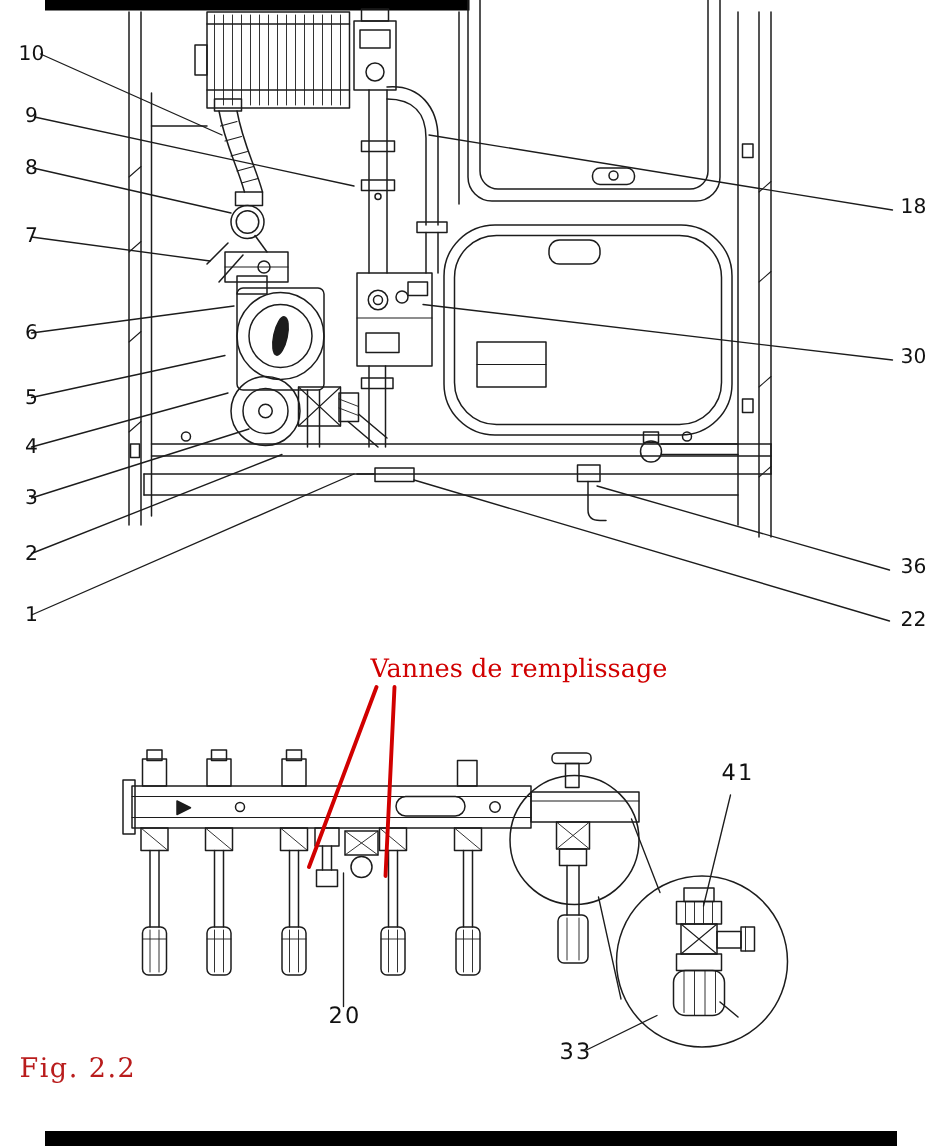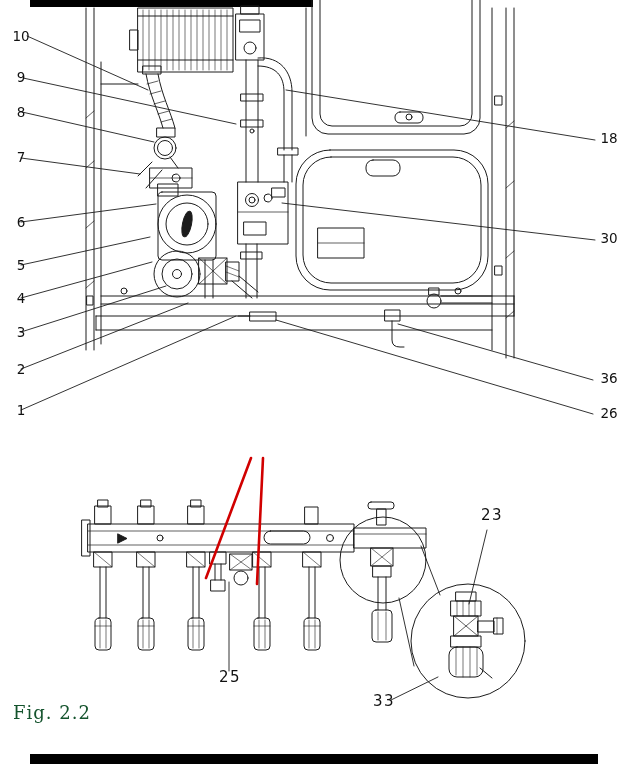--- a/index.html
+++ b/index.html
@@ -12,21 +12,21 @@
   .bar.bottom{left:30px;top:754px;width:568px;height:10px;}
   svg.art{position:absolute;left:0;top:0;}
   .co{position:absolute;font-size:13.5px;line-height:14px;color:#111;width:26px;}
   .co-lw{font-size:15px;letter-spacing:1.5px;width:34px;}
   .red-note{
     position:absolute;left:247px;top:436px;white-space:nowrap;
     font-family:"DejaVu Serif",serif;font-size:17px;color:#d10000;
   }
   .fig-caption{
     position:absolute;left:13px;top:702px;
-    font-family:"DejaVu Serif",serif;font-size:18px;letter-spacing:1px;color:#14532d;
+    font-family:"DejaVu Serif",serif;font-size:18px;letter-spacing:1px;color:#b91c1c;
   }
 </style>
 </head>
 <body>
 
 <div class="canvas">
 
   <div class="bar top"></div>
   <div class="bar bottom"></div>
 
@@ -271,22 +271,23 @@
   <span class="co" style="left:8px;top:215px">6</span>
   <span class="co" style="left:8px;top:258px">5</span>
   <span class="co" style="left:8px;top:291px">4</span>
   <span class="co" style="left:8px;top:325px">3</span>
   <span class="co" style="left:8px;top:362px">2</span>
   <span class="co" style="left:8px;top:403px">1</span>
 
   <span class="co" style="left:596px;top:131px">18</span>
   <span class="co" style="left:596px;top:231px">30</span>
   <span class="co" style="left:596px;top:371px">36</span>
-  <span class="co" style="left:596px;top:406px">26</span>
-
-  <span class="co co-lw" style="left:475px;top:508px">23</span>
+  <span class="co" style="left:596px;top:406px">22</span>
+
+  <span class="co co-lw" style="left:475px;top:508px">41</span>
   <span class="co co-lw" style="left:367px;top:694px">33</span>
-  <span class="co co-lw" style="left:213px;top:670px">25</span>
-
+  <span class="co co-lw" style="left:213px;top:670px">20</span>
+
+  <div class="red-note">Vannes de remplissage</div>
 
   <div class="fig-caption">Fig. 2.2</div>
 
 </div>
 
 </body></html>

